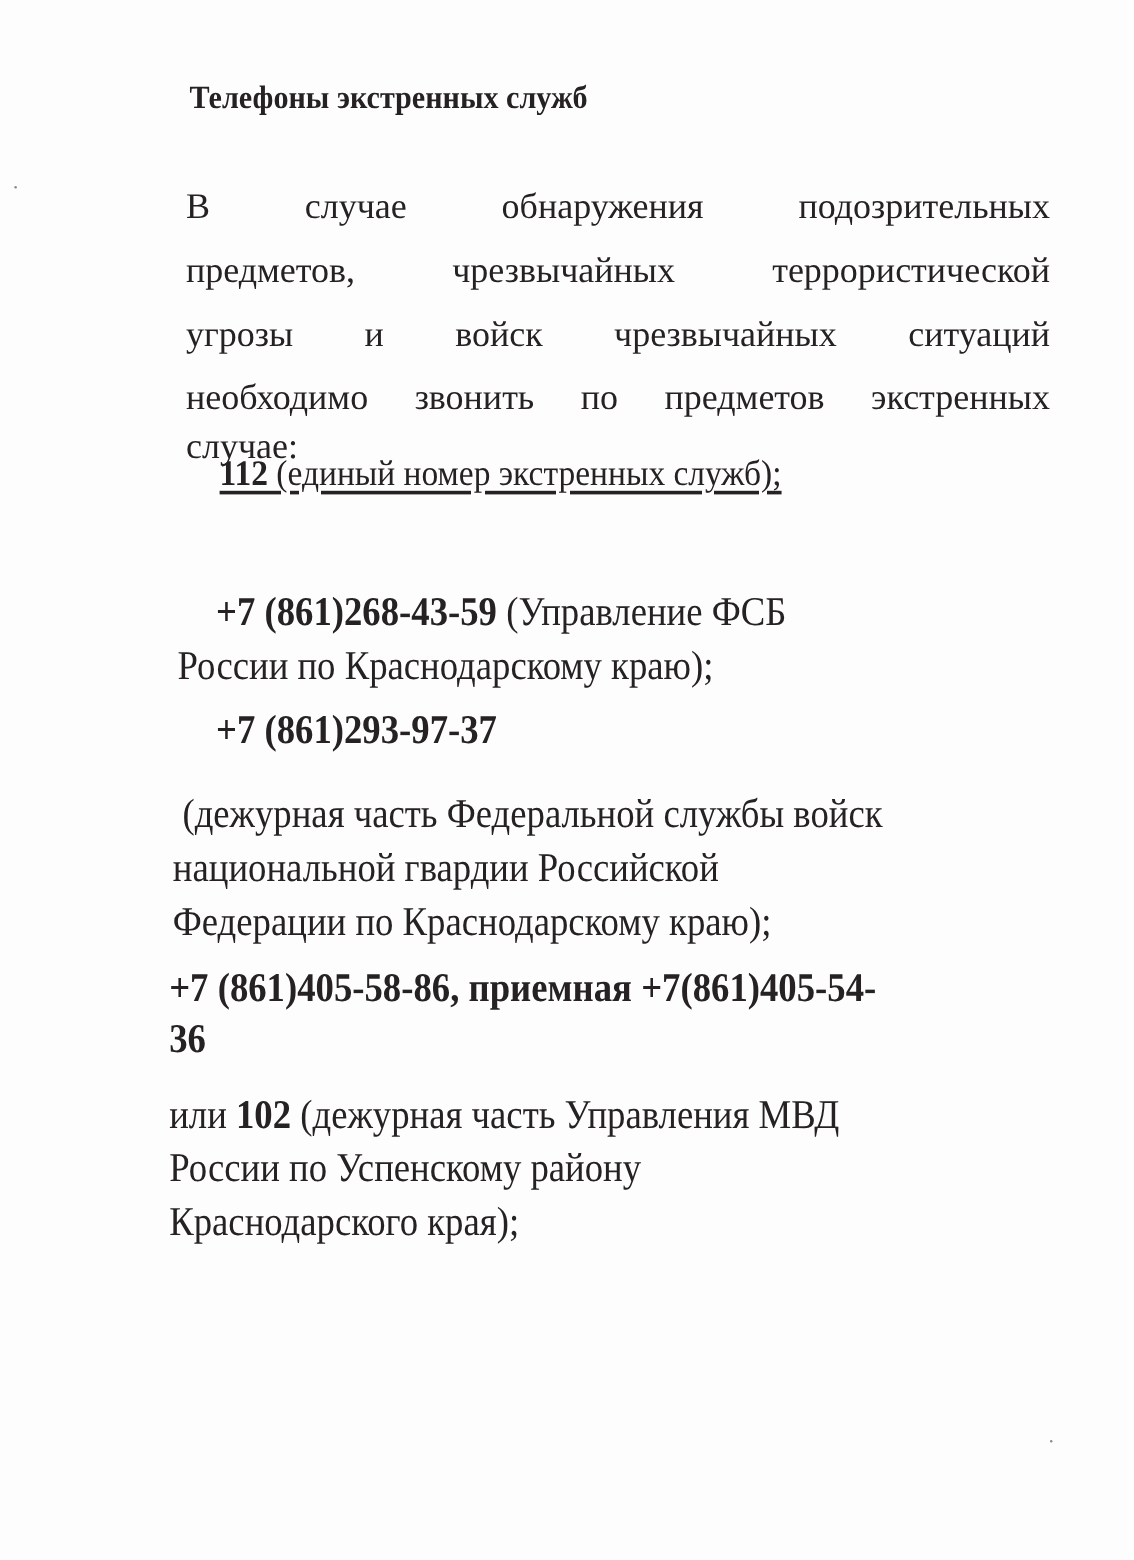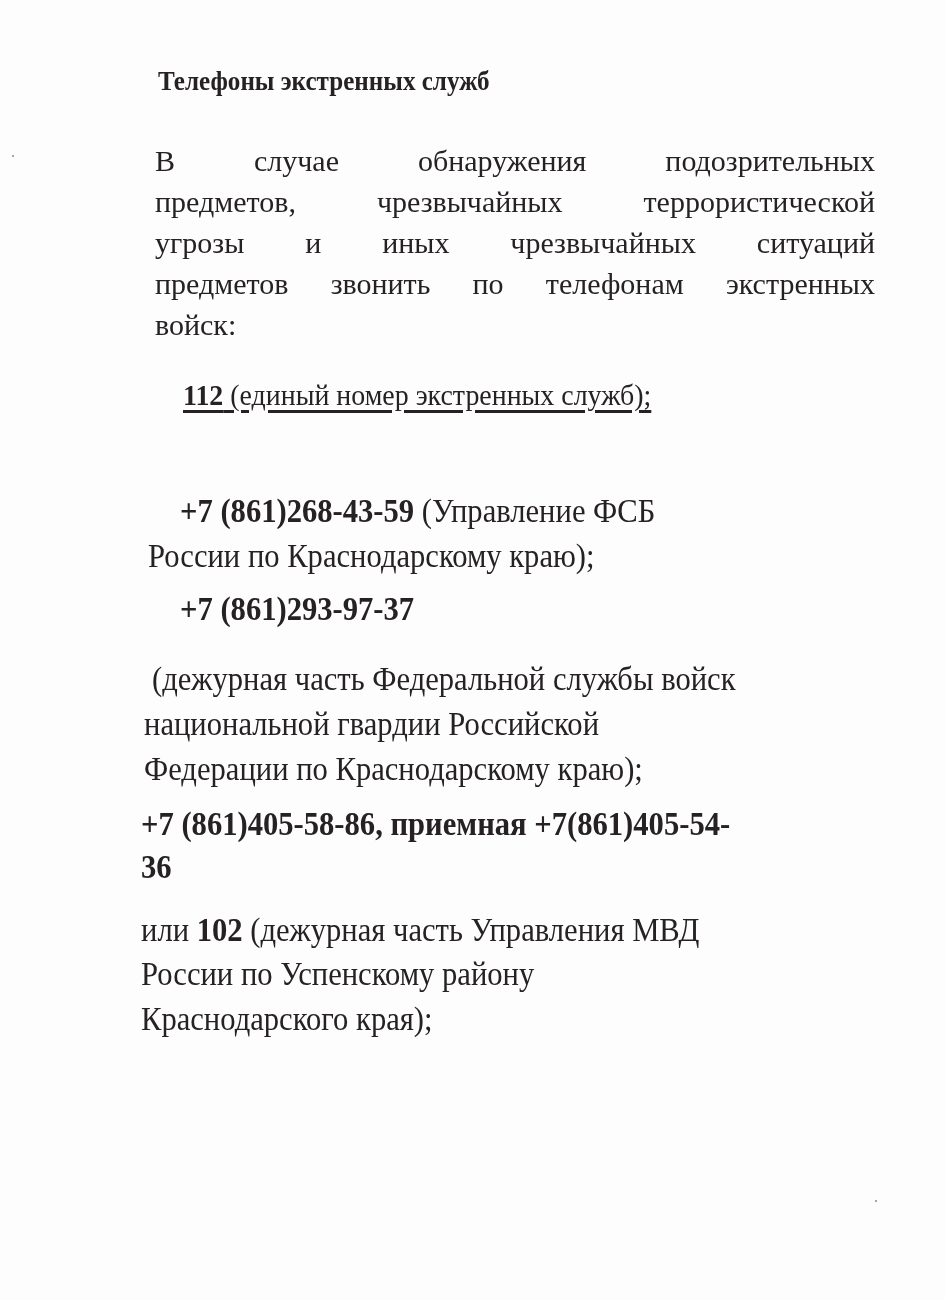--- a/index.html
+++ b/index.html
@@ -18,21 +18,21 @@
       transform: scaleX(0.93); transform-origin: left top;
     }
     .para {
       left: 155px; top: 140px; width: 720px;
       font-size: 30px; line-height: 41px;
       white-space: normal;
       text-align: justify;
       text-align-last: justify;
     }
     .para .last { text-align-last: left; display: block; }
-    .line { display: block; text-align: justify; text-align-last: justify; }
+    .line { display: block; text-align: justify; text-align-last: justify; margin-top: 12px; }
     .l112 {
       left: 183px; top: 378px; font-size: 30px;
       text-decoration: underline; text-underline-offset: 5px;
       transform: scaleX(0.93); transform-origin: left top;
     }
     .b { font-weight: bold; }
     .t { font-size: 34px; transform: scaleX(0.9); transform-origin: left top; }
     .s1 { left: 180px; top: 492px; }
     .s2 { left: 148px; top: 537px; }
     .s3 { left: 180px; top: 590px; }
@@ -47,23 +47,23 @@
     .dot { position: absolute; width: 2px; height: 2px; background: #888; border-radius: 50%; }
   </style>
 </head>
 <body>
 
 <div class="abs title b">Телефоны экстренных служб</div>
 
 <div class="abs para">
   <span class="line">В случае обнаружения подозрительных</span>
   <span class="line">предметов, чрезвычайных террористической</span>
-  <span class="line">угрозы и иных чрезвычайных ситуаций</span>
-  <span class="line">предметов звонить по телефонам экстренных</span>
-  <span class="last">войск:</span>
+  <span class="line">угрозы и войск чрезвычайных ситуаций</span>
+  <span class="line">необходимо звонить по предметов экстренных</span>
+  <span class="last">случае:</span>
 </div>
 
 <div class="abs l112">
   <span class="b">112</span><span> (единый номер экстренных служб);</span>
 </div>
 
 <div class="abs t s1">
   <span class="b">+7 (861)268-43-59</span><span> (Управление ФСБ</span>
 </div>
 <div class="abs t s2">России по Краснодарскому краю);</div>

